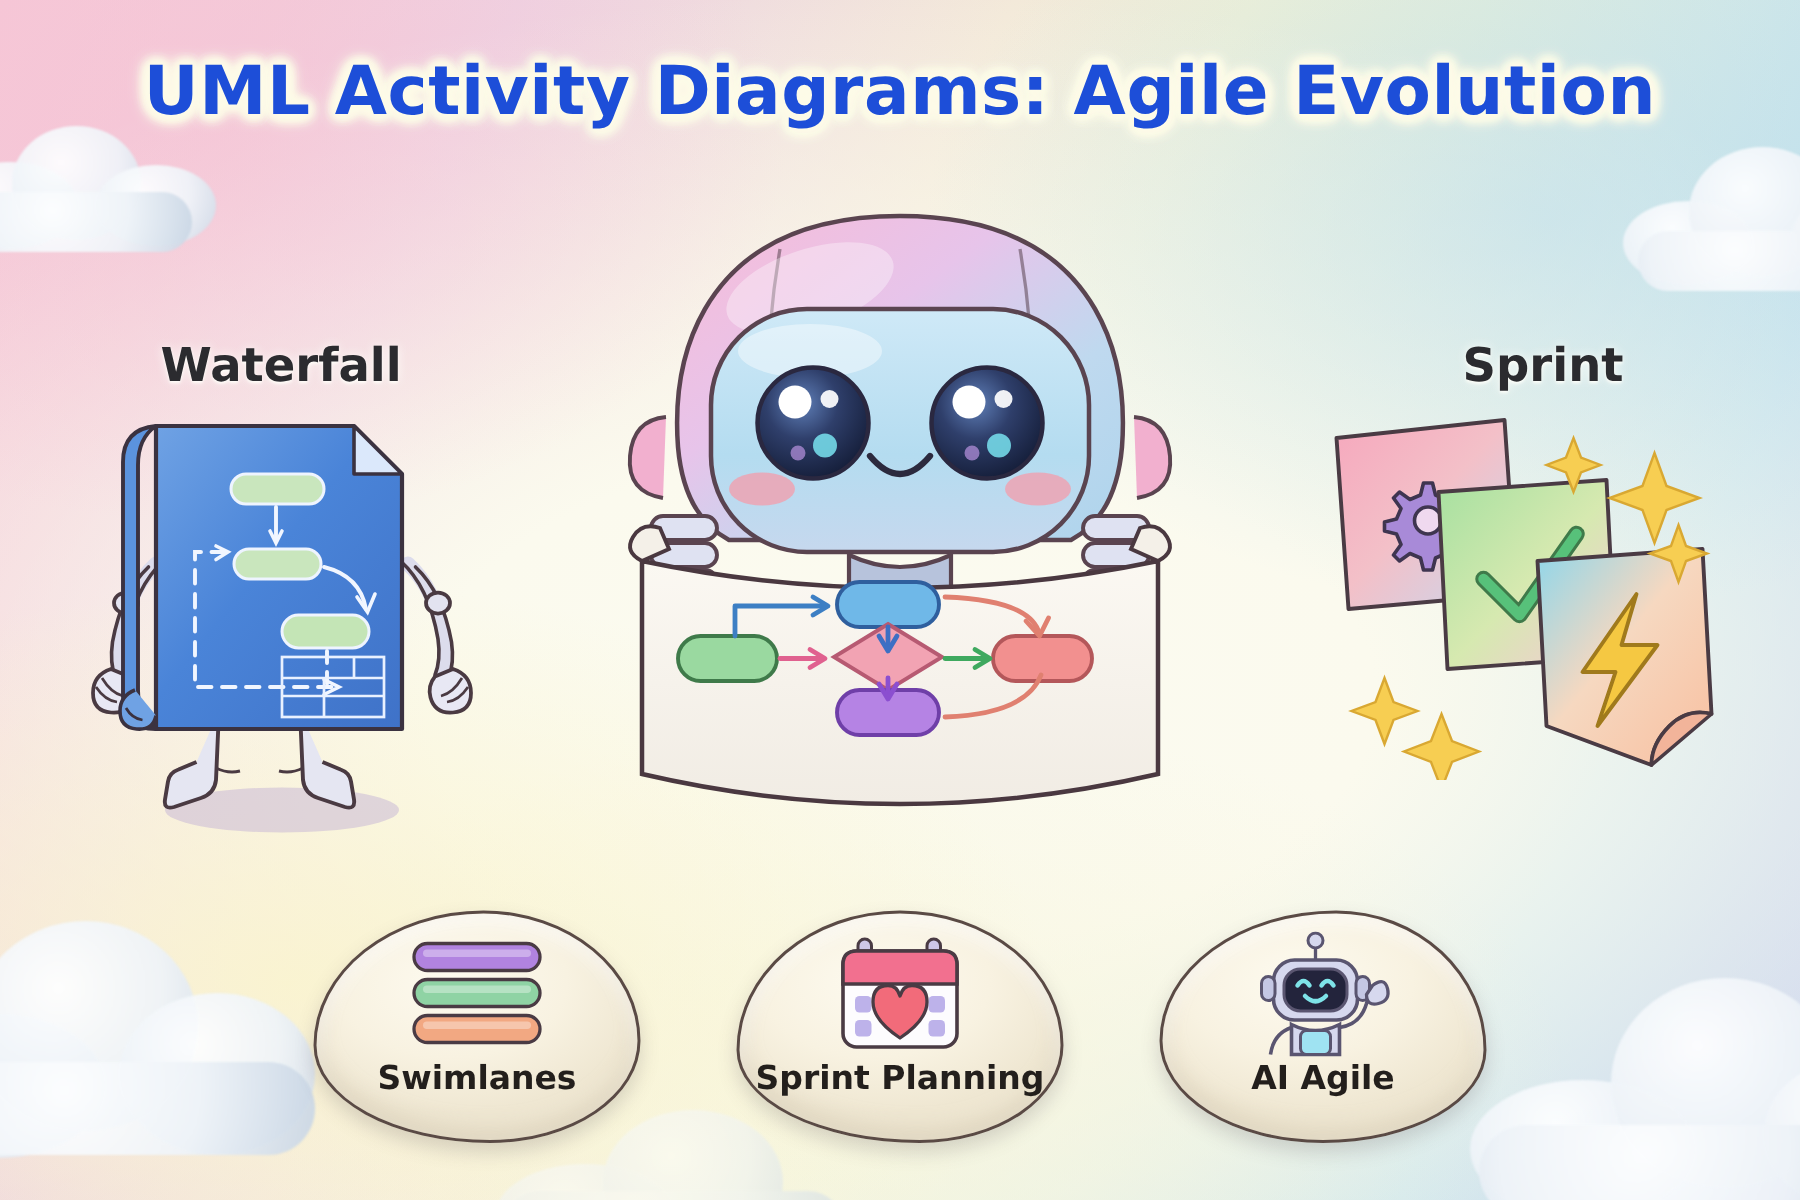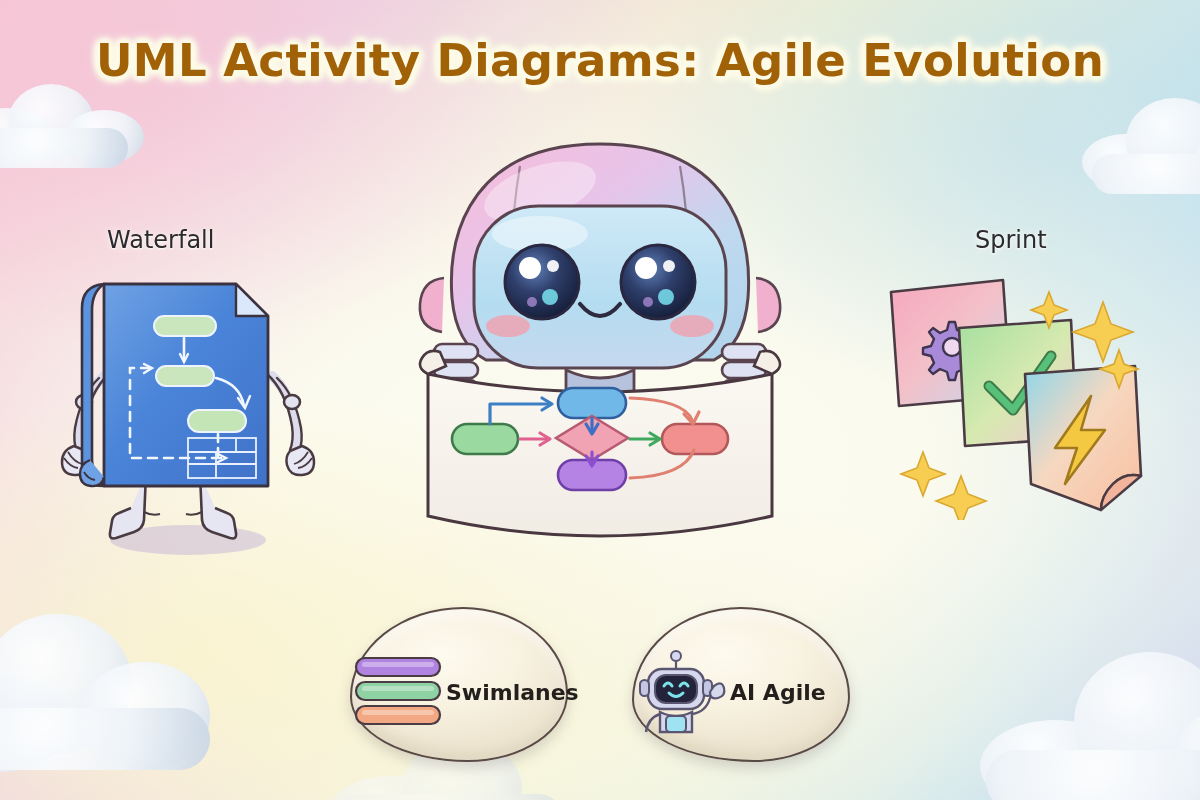--- a/index.html
+++ b/index.html
@@ -44,45 +44,45 @@
   .cloud.soft b{
     background:radial-gradient(circle at 38% 32%, #fdfeff 0%, #eef3f8 52%, #d7e1ec 82%, #c8d5e4 100%);
     opacity:.93;
   }
 
   
   .title{
     position:absolute;left:0;right:0;top:34px;text-align:center;
     font-family:"DejaVu Sans", sans-serif;
     font-weight:700;font-size:45px;letter-spacing:.4px;
-    color:#a16207;
+    color:#1d4ed8;
     text-shadow:
       0 0 10px #fdfbe8, 0 0 10px #fdfbe8, 0 0 16px #fdfbe8,
       2px 0 7px #fdfbe8, -2px 0 7px #fdfbe8, 0 2px 7px #fdfbe8, 0 -2px 7px #fdfbe8,
       3px 3px 9px #fdfbe8, -3px -3px 9px #fdfbe8, 3px -3px 9px #fdfbe8, -3px 3px 9px #fdfbe8;
     white-space:nowrap;
   }
 
   
   .side-label{
-    position:absolute;font-weight:400;font-size:24px;color:#2b2b2f;
+    position:absolute;font-weight:700;font-size:31px;color:#2b2b2f;
     text-shadow:0 0 7px rgba(255,255,250,.85),0 1px 2px rgba(255,255,250,.9);
     white-space:nowrap;
   }
   #label-waterfall{left:107px;top:226px;}
   #label-agile{left:975px;top:226px;}
 
   
   .art{position:absolute;}
 
   
   .badges{position:absolute;left:0;right:0;bottom:38px;display:flex;justify-content:center;gap:64px;}
   .badge{
     position:relative;width:218px;height:155px;
-    display:flex;flex-direction:row;align-items:center;justify-content:flex-start;
+    display:flex;flex-direction:column;align-items:center;justify-content:flex-start;
     padding-top:14px;box-sizing:border-box;
   }
   .badge .blob{
     position:absolute;inset:0;
     background:radial-gradient(62% 58% at 42% 30%, #fdfaef 0%, #f8f2e1 58%, #efe7d2 100%);
     border:2.2px solid #5a4a45;
     border-radius:52% 48% 46% 54% / 58% 56% 44% 42%;
     box-shadow:0 6px 13px rgba(90,80,90,.22), inset 0 -7px 14px rgba(198,185,160,.4), inset 0 6px 12px rgba(255,255,255,.75);
   }
   .badge .bicon{position:relative;z-index:2;height:84px;display:flex;align-items:center;justify-content:center;}
@@ -380,20 +380,37 @@
           <rect x="6" y="28" width="84" height="18" rx="9" fill="#8fd3a4" stroke="#4a3b44" stroke-width="2.2"></rect>
           <rect x="6" y="52" width="84" height="18" rx="9" fill="#f2a882" stroke="#4a3b44" stroke-width="2.2"></rect>
           <rect x="12" y="8" width="72" height="5" rx="2.5" fill="#ffffff" opacity=".35"></rect>
           <rect x="12" y="32" width="72" height="5" rx="2.5" fill="#ffffff" opacity=".35"></rect>
           <rect x="12" y="56" width="72" height="5" rx="2.5" fill="#ffffff" opacity=".35"></rect>
         </svg>
       </div>
       <div class="blabel">Swimlanes</div>
     </div>
 
+    <div class="badge">
+      <div class="blob"></div>
+      <div class="bicon">
+        <svg width="92" height="82" viewBox="0 0 92 82">
+          <rect x="18" y="4" width="9" height="20" rx="4.5" fill="#cfc7e8" stroke="#4a3b44" stroke-width="2"></rect>
+          <rect x="64" y="4" width="9" height="20" rx="4.5" fill="#cfc7e8" stroke="#4a3b44" stroke-width="2"></rect>
+          <rect x="8" y="12" width="76" height="64" rx="9" fill="#fdfcfe" stroke="#4a3b44" stroke-width="2.4"></rect>
+          <path d="M8 21 q0 -9 9 -9 l58 0 q9 0 9 9 l0 13 l-76 0 z" fill="#f2708f" stroke="#4a3b44" stroke-width="2.4"></path>
+          <rect x="16" y="42" width="11" height="11" rx="3" fill="#bdb2ea"></rect>
+          <rect x="16" y="58" width="11" height="11" rx="3" fill="#bdb2ea"></rect>
+          <rect x="65" y="42" width="11" height="11" rx="3" fill="#bdb2ea"></rect>
+          <rect x="65" y="58" width="11" height="11" rx="3" fill="#bdb2ea"></rect>
+          <path d="M46 70 q-18 -12 -18 -24 q0 -11 10 -11 q6 0 8 7 q2 -7 8 -7 q10 0 10 11 q0 12 -18 24 z" fill="#f26b7a" stroke="#4a3b44" stroke-width="2.2" stroke-linejoin="round"></path>
+        </svg>
+      </div>
+      <div class="blabel">Sprint Planning</div>
+    </div>
 
     <div class="badge">
       <div class="blob"></div>
       <div class="bicon">
         <svg width="98" height="84" viewBox="0 0 98 84">
           <circle cx="44" cy="6" r="5" fill="#d6d8ee" stroke="#5a5570" stroke-width="2"></circle>
           <path d="M44 11 L44 19" stroke="#5a5570" stroke-width="2.2"></path>
           <rect x="16" y="19" width="56" height="40" rx="14" fill="#d6d8ee" stroke="#5a5570" stroke-width="2.4"></rect>
           <rect x="23" y="25" width="42" height="28" rx="11" fill="#23243c" stroke="#5a5570" stroke-width="2"></rect>
           <path d="M32 36 q4 -6 8 0" fill="none" stroke="#7ee3e8" stroke-width="3" stroke-linecap="round"></path>

